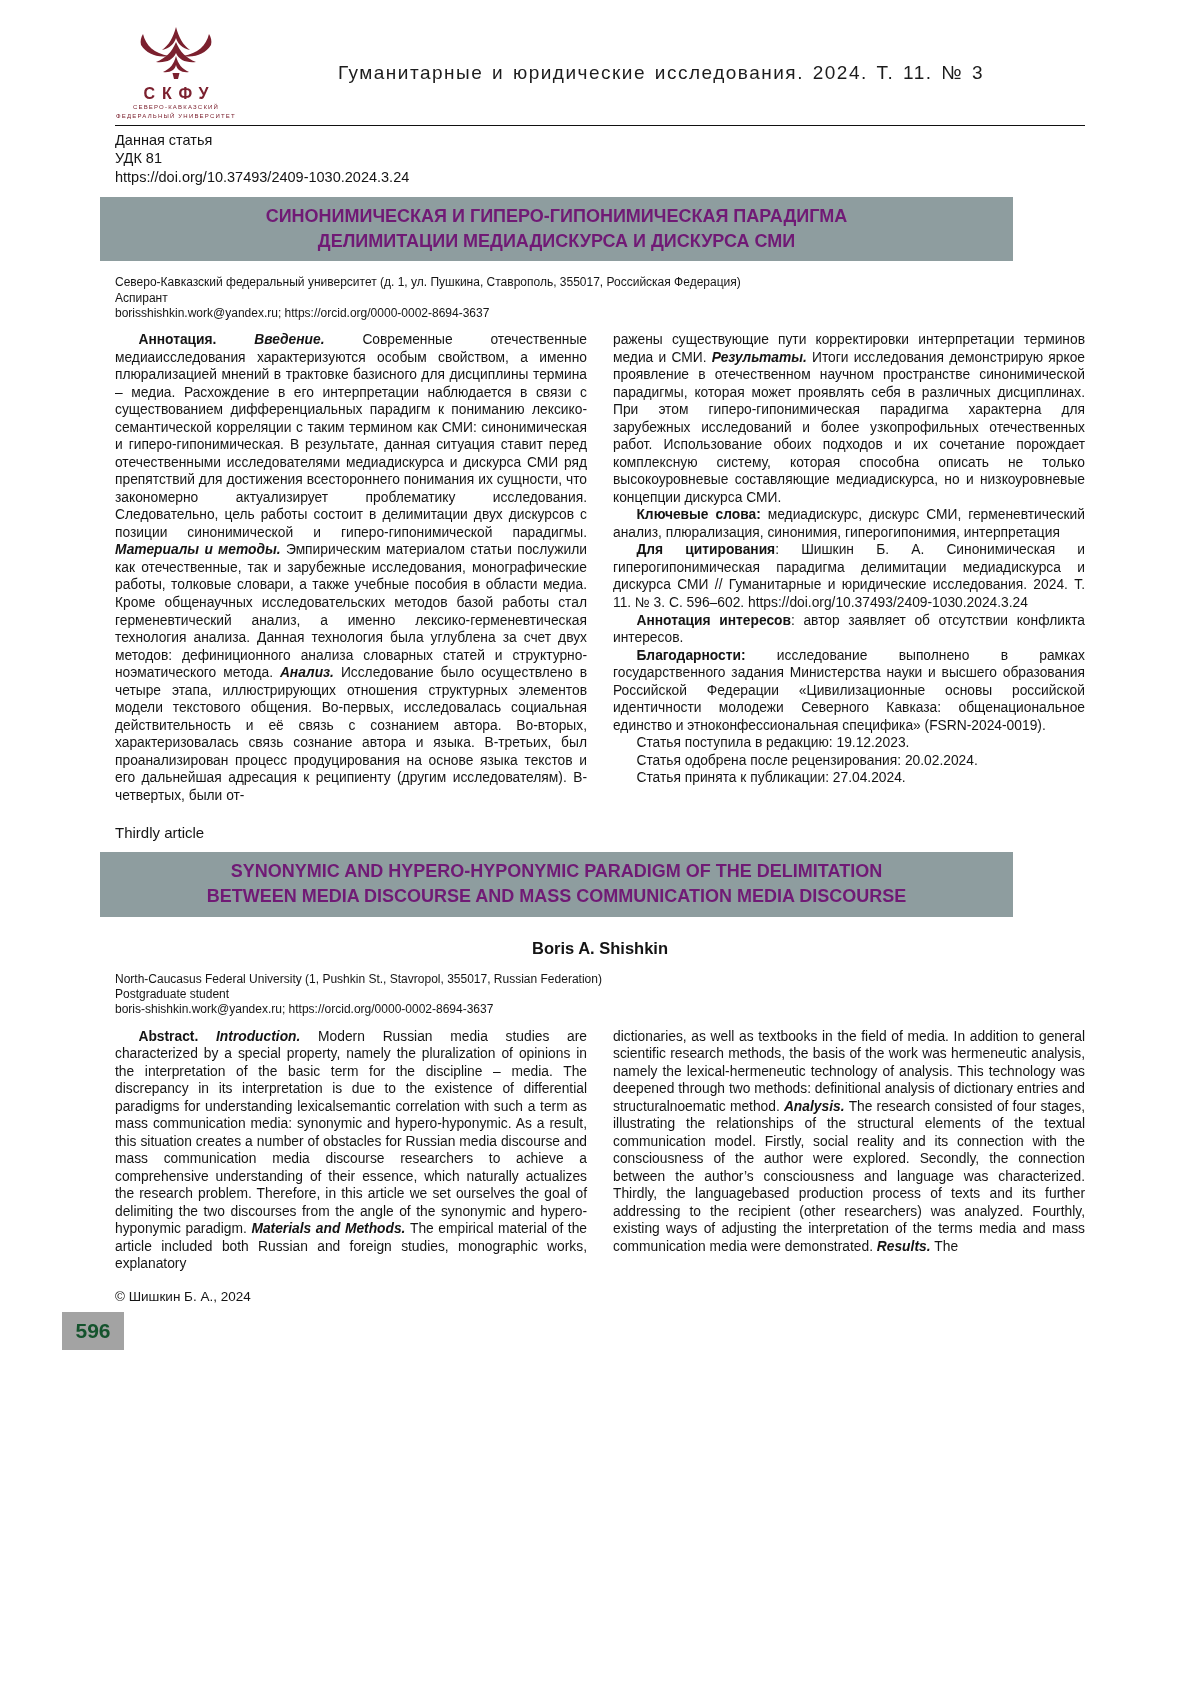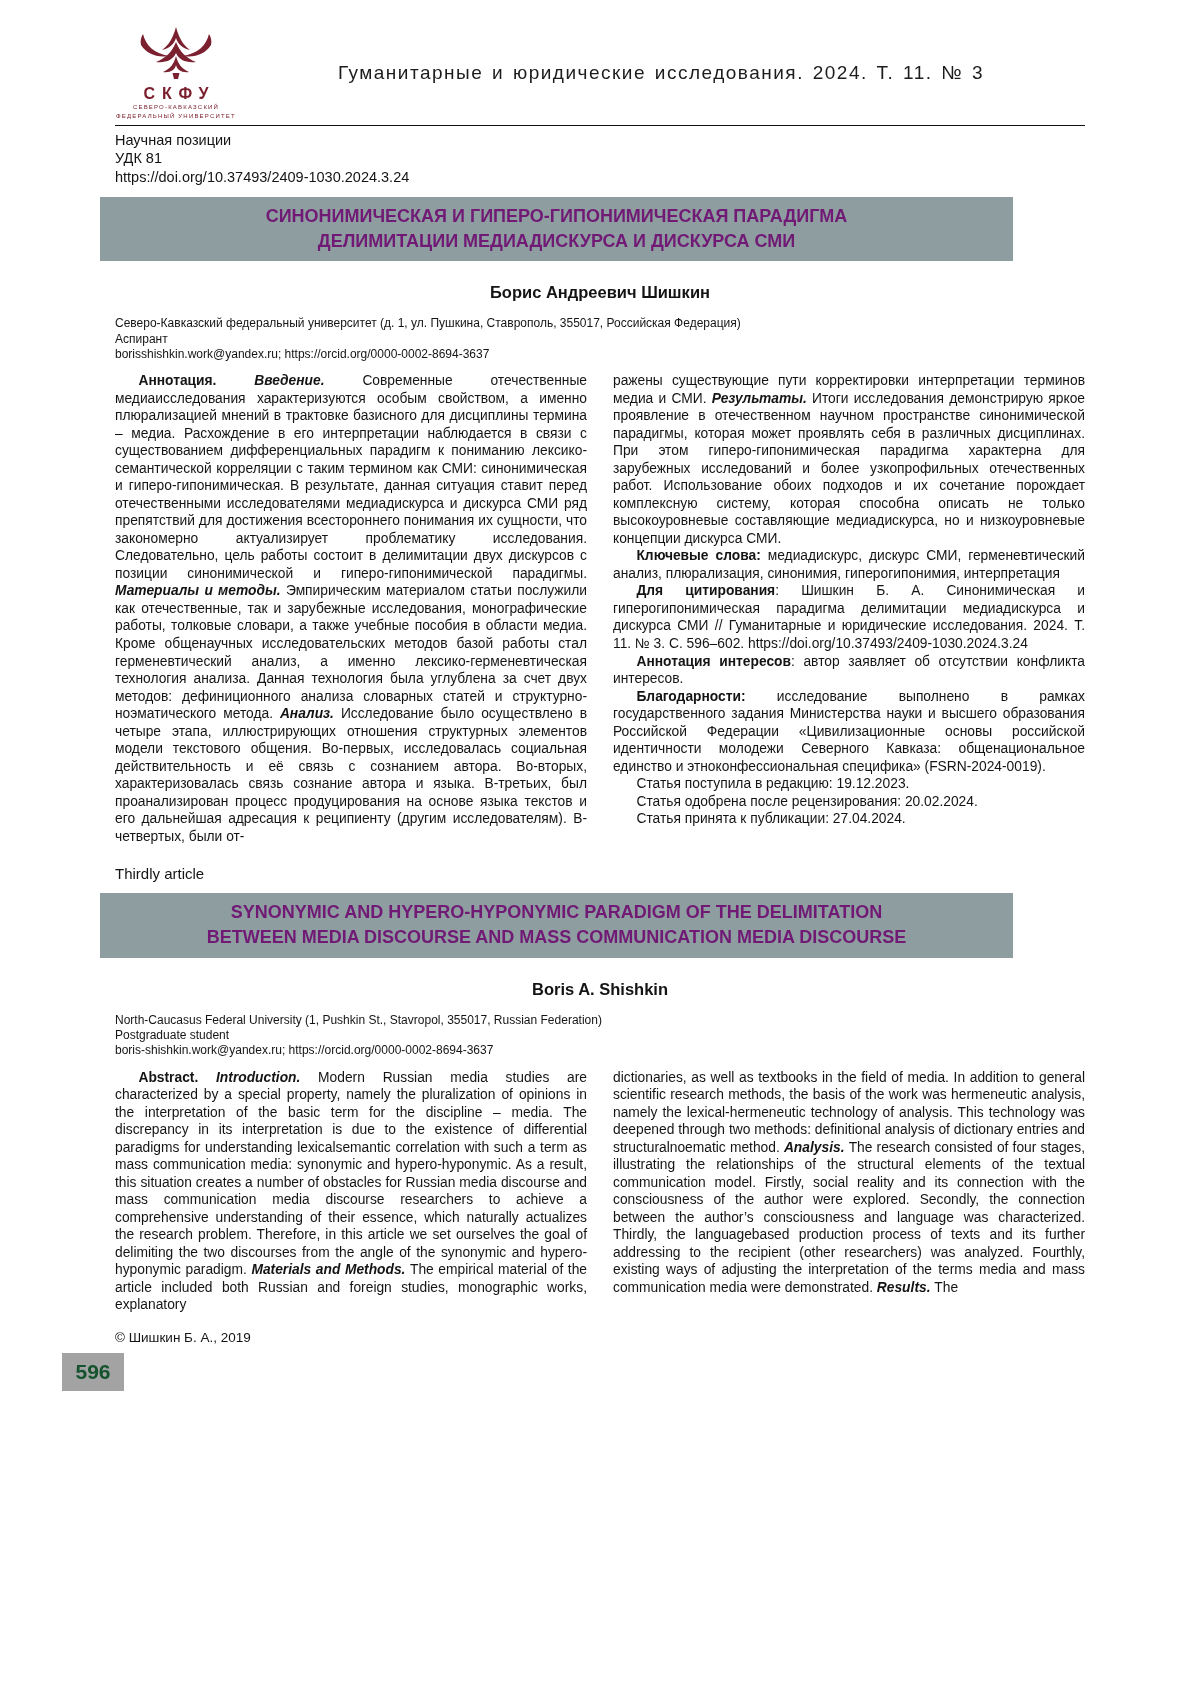--- a/index.html
+++ b/index.html
@@ -82,31 +82,30 @@
         <div class="logo-acronym">СКФУ</div>
         <div class="logo-sub">СЕВЕРО-КАВКАЗСКИЙ</div>
         <div class="logo-sub">ФЕДЕРАЛЬНЫЙ УНИВЕРСИТЕТ</div>
       </div>
       <div class="journal-title">Гуманитарные и юридические исследования. 2024. Т. 11. № 3</div>
     </div>
     <hr class="header-divider">
 
 
     <div class="meta">
-      <p>Научная позиции</p>
+      <p>Данная статья</p>
       <p>УДК 81</p>
       <p>https://doi.org/10.37493/2409-1030.2024.3.24</p>
     </div>
 
     <div class="banner">
       <div>СИНОНИМИЧЕСКАЯ И ГИПЕРО-ГИПОНИМИЧЕСКАЯ ПАРАДИГМА</div>
       <div>ДЕЛИМИТАЦИИ МЕДИАДИСКУРСА И ДИСКУРСА СМИ</div>
     </div>
 
-    <div class="author">Борис Андреевич Шишкин</div>
 
     <div class="affil" lang="ru">
       <p>Северо-Кавказский федеральный университет (д. 1, ул. Пушкина, Ставрополь, 355017, Российская Федерация)</p>
       <p>Аспирант</p>
       <p>borisshishkin.work@yandex.ru; https://orcid.org/0000-0002-8694-3637</p>
     </div>
 
     <div class="cols" lang="ru">
       <div class="col">
         <p class="indent"><span style="font-weight: bold;">Аннотация. </span><span style="font-weight: bold; font-style: italic;">Введение. </span><span>Современные отечественные медиаисследования характеризуются особым свойством, а именно плюрализацией мнений в трактовке базисного для дисциплины термина – медиа. Расхождение в его интерпретации наблюдается в связи с существованием дифференциальных парадигм к пониманию лексико-семантической корреляции с таким термином как СМИ: синонимическая и гиперо-гипонимическая. В результате, данная ситуация ставит перед отечественными исследователями медиадискурса и дискурса СМИ ряд препятствий для достижения всестороннего понимания их сущности, что закономерно актуализирует проблематику исследования. Следовательно, цель работы состоит в делимитации двух дискурсов с позиции синонимической и гиперо-гипонимической парадигмы. </span><span style="font-weight: bold; font-style: italic;">Материалы и методы. </span><span>Эмпирическим материалом статьи послужили как отечественные, так и зарубежные исследования, монографические работы, толковые словари, а также учебные пособия в области медиа. Кроме общенаучных исследовательских методов базой работы стал герменевтический анализ, а именно лексико-герменевтическая технология анализа. Данная технология была углублена за счет двух методов: дефиниционного анализа словарных статей и структурно-ноэматического метода. </span><span style="font-weight: bold; font-style: italic;">Анализ. </span><span>Исследование было осуществлено в четыре этапа, иллюстрирующих отношения структурных элементов модели текстового общения. Во-первых, исследовалась социальная действительность и её связь с сознанием автора. Во-вторых, характеризовалась связь сознание автора и языка. В-третьих, был проанализирован процесс продуцирования на основе языка текстов и его дальнейшая адресация к реципиенту (другим исследователям). В-четвертых, были от-</span></p>
@@ -140,17 +139,17 @@
 
     <div class="cols" lang="en">
       <div class="col">
         <p class="indent"><span style="font-weight: bold;">Abstract. </span><span style="font-weight: bold; font-style: italic;">Introduction. </span><span>Modern Russian media studies are characterized by a special property, namely the pluralization of opinions in the interpretation of the basic term for the discipline – media. The discrepancy in its interpretation is due to the existence of differential paradigms for understanding lexicalsemantic correlation with such a term as mass communication media: synonymic and hypero-hyponymic. As a result, this situation creates a number of obstacles for Russian media discourse and mass communication media discourse researchers to achieve a comprehensive understanding of their essence, which naturally actualizes the research problem. Therefore, in this article we set ourselves the goal of delimiting the two discourses from the angle of the synonymic and hypero-hyponymic paradigm. </span><span style="font-weight: bold; font-style: italic;">Materials and Methods. </span><span>The empirical material of the article included both Russian and foreign studies, monographic works, explanatory</span></p>
       </div>
       <div class="col">
         <p><span>dictionaries, as well as textbooks in the field of media. In addition to general scientific research methods, the basis of the work was hermeneutic analysis, namely the lexical-hermeneutic technology of analysis. This technology was deepened through two methods: definitional analysis of dictionary entries and structuralnoematic method. </span><span style="font-weight: bold; font-style: italic;">Analysis. </span><span>The research consisted of four stages, illustrating the relationships of the structural elements of the textual communication model. Firstly, social reality and its connection with the consciousness of the author were explored. Secondly, the connection between the author’s consciousness and language was characterized. Thirdly, the languagebased production process of texts and its further addressing to the recipient (other researchers) was analyzed. Fourthly, existing ways of adjusting the interpretation of the terms media and mass communication media were demonstrated. </span><span style="font-weight: bold; font-style: italic;">Results. </span><span>The</span></p>
       </div>
     </div>
 
-    <div class="copyright">© Шишкин Б. А., 2019</div>
+    <div class="copyright">© Шишкин Б. А., 2024</div>
     <div class="pagenum">596</div>
 
   </div>
 </div>
 
 </body></html>

